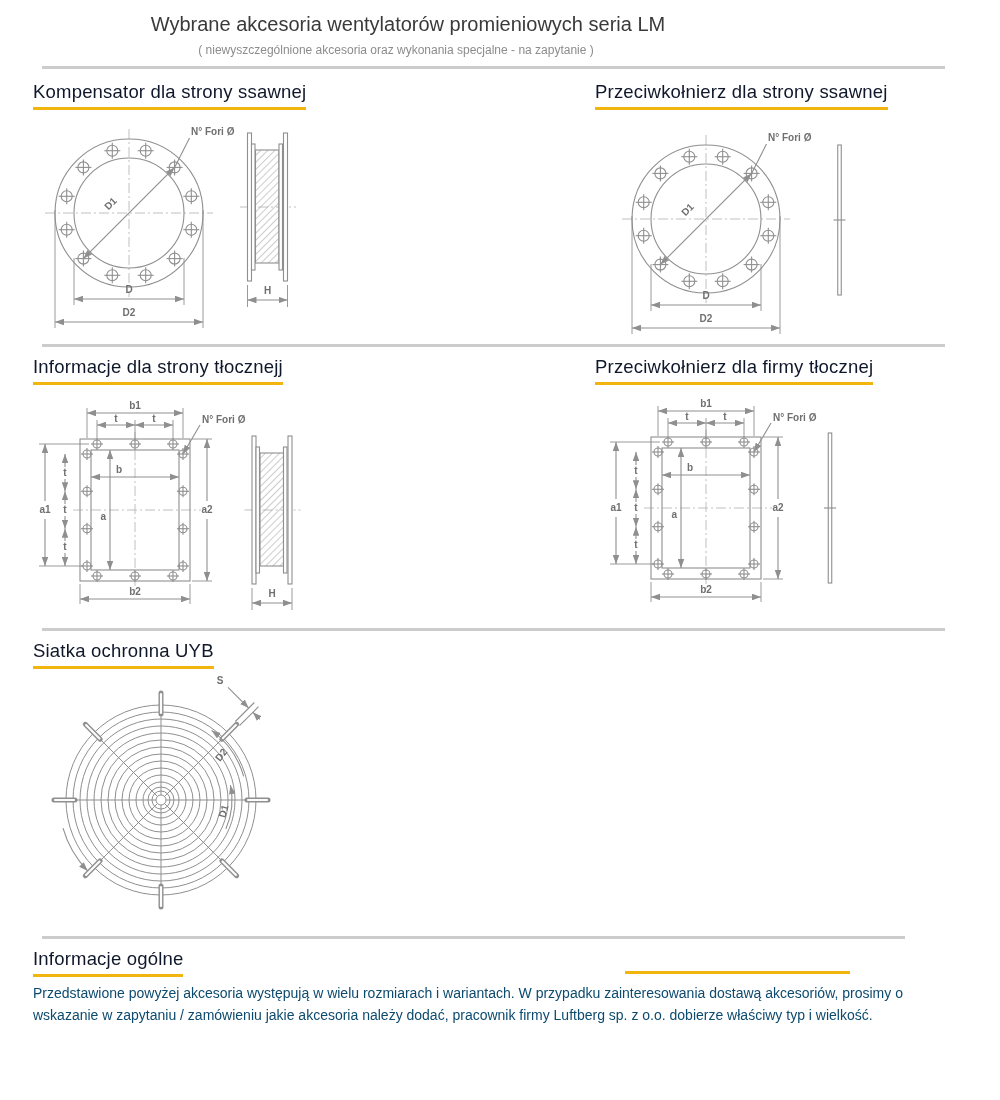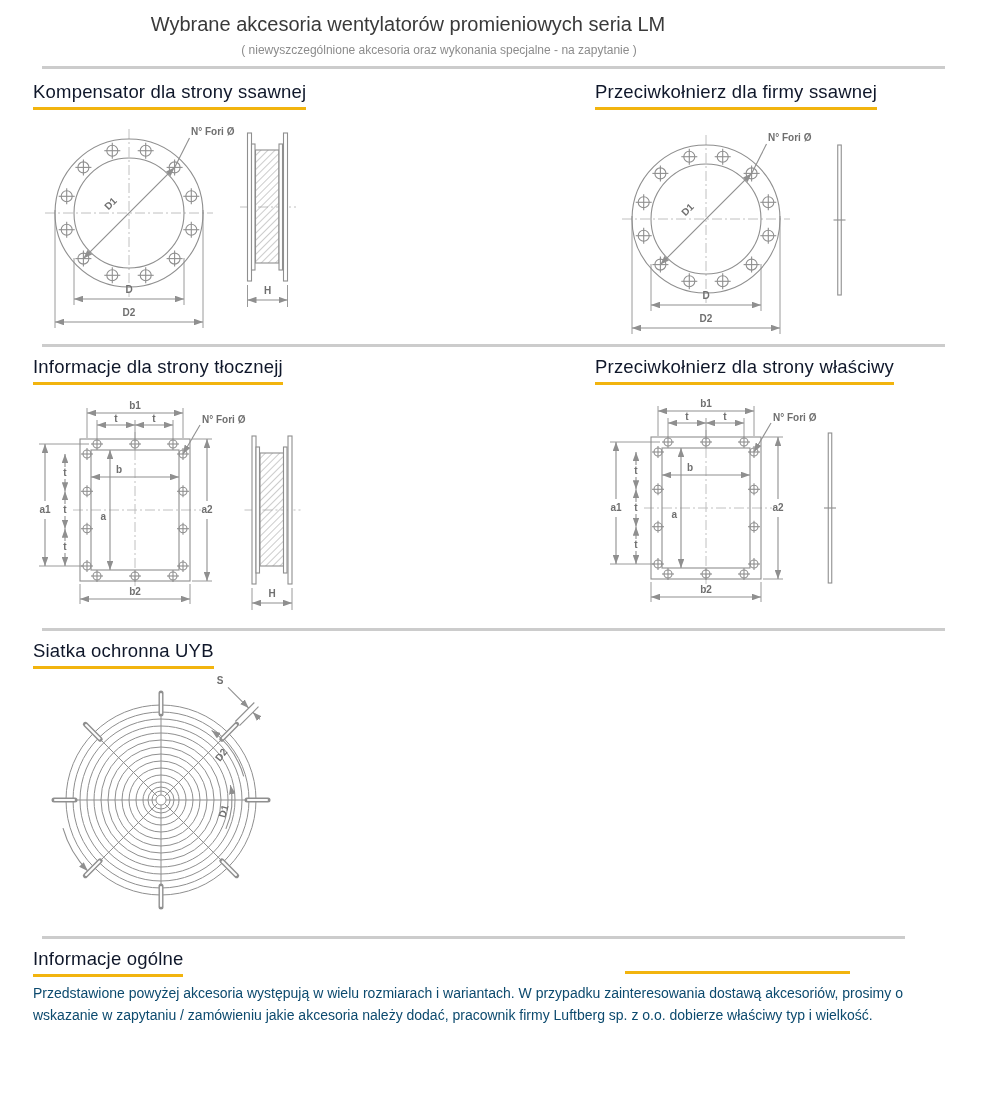--- a/index.html
+++ b/index.html
@@ -3,21 +3,21 @@
 <meta charset="utf-8">
 <style>
   :root{ --accent:#F2B40E; --divider:#CCCCCC; --txt:#3B3B3B; --line:#8f8f8f; }
   html,body{margin:0;padding:0;}
   body{
     width:1000px;height:1100px;background:#fff;position:relative;
     font-family:"Liberation Sans",sans-serif;color:var(--txt);overflow:hidden;
   }
   .abs{position:absolute;}
   .page-title{top:13px;left:0;width:816px;text-align:center;font-size:20px;font-weight:400;color:#3a3a3a;}
-  .page-subtitle{top:43px;left:0;width:792px;text-align:center;font-size:12px;color:#8c8c8c;padding-left:43px;}
+  .page-subtitle{top:43px;left:0;width:792px;text-align:center;font-size:12px;color:#8c8c8c;}
   .divider{height:3px;background:var(--divider);}
   h2.sec{margin:0;font-size:18.5px;font-weight:400;color:#0f172a;display:inline-block;
          border-bottom:3px solid var(--accent);padding-bottom:4px;letter-spacing:.2px;}
   .stray-underline{height:3px;background:var(--accent);}
   .info-text{left:33px;top:983px;width:920px;font-size:14px;line-height:1.55;color:#0c4a6e;}
   svg.dwg-svg{position:absolute;overflow:visible;}
   .dwg{stroke:var(--line);stroke-width:1.1;fill:none;}
   .dwg text{fill:#6f6f6f;font-family:"Liberation Sans",sans-serif;font-size:10px;font-weight:700;stroke:none;}
   .dwg .cl{stroke:#b9b9b9;stroke-width:0.9;stroke-dasharray:10 3 2 3;}
   .dwg .ext{stroke-width:0.9;}
@@ -156,35 +156,35 @@
       <text x="0" y="85" text-anchor="middle">b2</text>
     </g>
   </defs>
 </svg>
 
 <div class="abs page-title">Wybrane akcesoria wentylatorów promieniowych seria LM</div>
 <div class="abs page-subtitle">( niewyszczególnione akcesoria oraz wykonania specjalne - na zapytanie )</div>
 <div class="abs divider" style="left:42px;top:66px;width:903px;"></div>
 
 <div class="abs" style="left:33px;top:81px;"><h2 class="sec">Kompensator dla strony ssawnej</h2></div>
-<div class="abs" style="left:595px;top:81px;"><h2 class="sec">Przeciwkołnierz dla firmy ssawnej</h2></div>
+<div class="abs" style="left:595px;top:81px;"><h2 class="sec">Przeciwkołnierz dla strony ssawnej</h2></div>
 
 <svg class="dwg-svg" style="left:20px;top:110px;" width="320" height="235">
   <use href="#g-flange-circ" transform="translate(109,103)"></use>
   <use href="#g-comp-side" transform="translate(247,97)"></use>
 </svg>
 <svg class="dwg-svg" style="left:590px;top:110px;" width="330" height="240">
   <use href="#g-flange-circ" transform="translate(116,109)"></use>
   <use href="#g-plate-side" transform="translate(249.5,110)"></use>
 </svg>
 
 <div class="abs divider" style="left:42px;top:344px;width:903px;"></div>
 
 <div class="abs" style="left:33px;top:356px;"><h2 class="sec">Informacje dla strony tłocznejj</h2></div>
-<div class="abs" style="left:595px;top:356px;"><h2 class="sec">Przeciwkołnierz dla strony właściwy</h2></div>
+<div class="abs" style="left:595px;top:356px;"><h2 class="sec">Przeciwkołnierz dla firmy tłocznej</h2></div>
 
 <svg class="dwg-svg" style="left:20px;top:390px;" width="330" height="240">
   <use href="#g-flange-rect" transform="translate(115,120)"></use>
   <use href="#g-comp-side" transform="translate(251.5,120)"></use>
 </svg>
 <svg class="dwg-svg" style="left:585px;top:390px;" width="340" height="240">
   <use href="#g-flange-rect" transform="translate(121,118)"></use>
   <use href="#g-plate-side" transform="translate(245,118)"></use>
 </svg>
 

